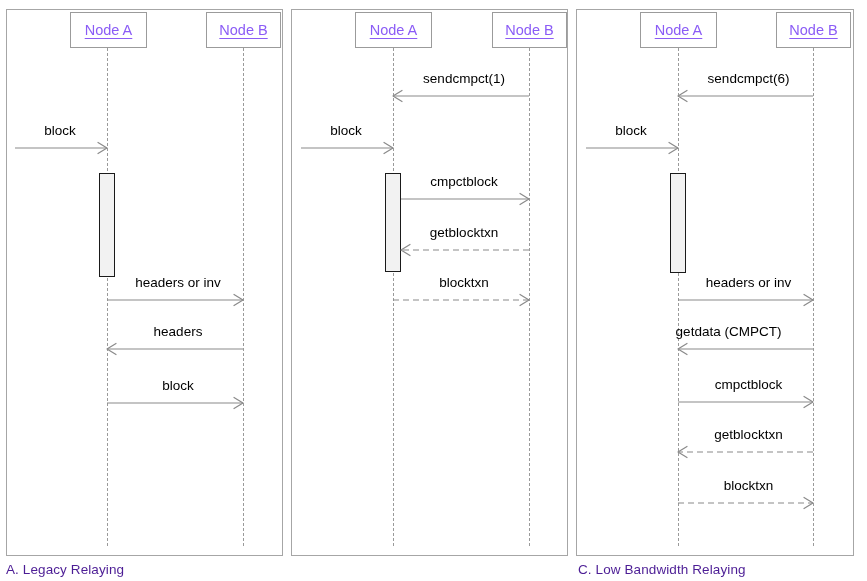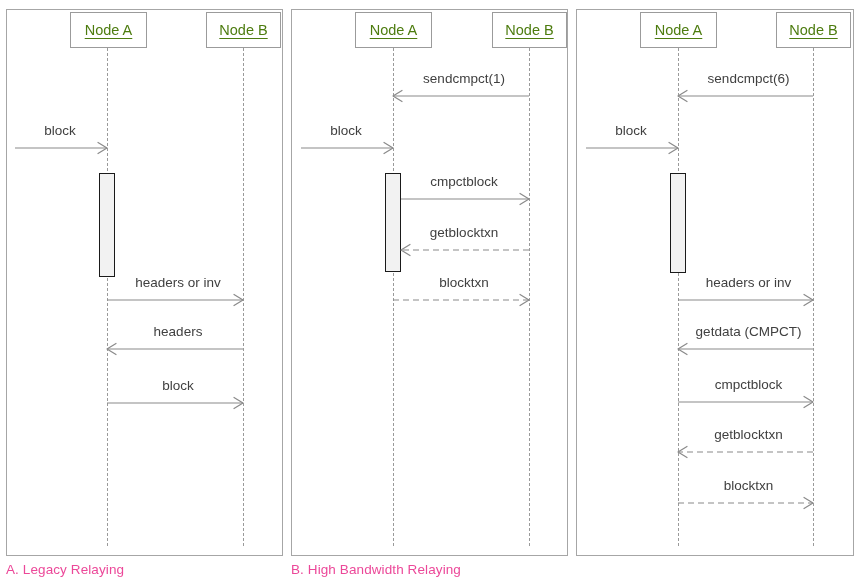--- a/index.html
+++ b/index.html
@@ -23,56 +23,56 @@
   }
   .panel {
     position: absolute;
     box-sizing: border-box;
     border: 1px solid #a6a6a6;
     background: #ffffff;
   }
   .panel-caption {
     position: absolute;
     font-size: 13.5px;
-    color: #ec4899;
+    color: #4c1d95;
     white-space: nowrap;
     letter-spacing: 0.1px;
   }
   .node-box {
     position: absolute;
     box-sizing: border-box;
     border: 1px solid #9b9b9b;
     background: #ffffff;
     display: flex;
     align-items: center;
     justify-content: center;
   }
   .node-label {
     font-size: 14.5px;
-    color: #4d7c0f;
+    color: #8b5cf6;
     text-decoration: underline;
     text-underline-offset: 3px;
     white-space: nowrap;
     text-align: right;
   }
   .lifeline {
     position: absolute;
     width: 0;
     border-left: 1px dashed #9a9a9a;
   }
   .activation {
     position: absolute;
     box-sizing: border-box;
     background: #f2f2f2;
     border: 1.6px solid #1a1a1a;
   }
   .msg-label {
     position: absolute;
     font-size: 13.5px;
-    color: #404040;
+    color: #000000;
     white-space: nowrap;
     text-align: center;
   }
   svg.arrows {
     position: absolute;
     left: 0; top: 0;
     width: 867px;
     height: 581px;
     overflow: visible;
     pointer-events: none;
@@ -132,44 +132,44 @@
   <div class="lifeline" style="left:529px; top:48px; height:498px;"></div>
 
   <div class="activation" style="left:385px; top:173px; width:16px; height:99px;"></div>
 
   <div class="msg-label" style="left:399px; top:71px; width:130px;">sendcmpct(1)</div>
   <div class="msg-label" style="left:309px; top:123px; width:74px;">block</div>
   <div class="msg-label" style="left:399px; top:174px; width:130px;">cmpctblock</div>
   <div class="msg-label" style="left:399px; top:225px; width:130px;">getblocktxn</div>
   <div class="msg-label" style="left:399px; top:275px; width:130px;">blocktxn</div>
 
-  <div class="panel-caption" style="left:291px; top:562px;">B. High Bandwidth Relaying</div>
 
   <div class="panel" style="left:576px; top:9px; width:278px; height:547px;"></div>
 
   <div class="node-box" style="left:640px; top:12px; width:77px; height:36px;">
     <span class="node-label">Node A</span>
   </div>
   <div class="node-box" style="left:776px; top:12px; width:75px; height:36px;">
     <span class="node-label">Node B</span>
   </div>
 
   <div class="lifeline" style="left:678px; top:48px; height:498px;"></div>
   <div class="lifeline" style="left:813px; top:48px; height:498px;"></div>
 
   <div class="activation" style="left:670px; top:173px; width:16px; height:100px;"></div>
 
   <div class="msg-label" style="left:684px; top:71px; width:129px;">sendcmpct(6)</div>
   <div class="msg-label" style="left:594px; top:123px; width:74px;">block</div>
   <div class="msg-label" style="left:684px; top:275px; width:129px;">headers or inv</div>
-  <div class="msg-label" style="left:684px; top:324px; width:129px;">getdata (CMPCT)</div>
+  <div class="msg-label" style="left:664px; top:324px; width:129px;">getdata (CMPCT)</div>
   <div class="msg-label" style="left:684px; top:377px; width:129px;">cmpctblock</div>
   <div class="msg-label" style="left:684px; top:427px; width:129px;">getblocktxn</div>
   <div class="msg-label" style="left:684px; top:478px; width:129px;">blocktxn</div>
 
+  <div class="panel-caption" style="left:578px; top:562px;">C. Low Bandwidth Relaying</div>
 
   <svg class="arrows" viewBox="0 0 867 581">
       <line x1="15" y1="148" x2="107" y2="148" class="aline"></line>
       <path d="M 98 142.5 L 107 148 L 98 153.5" class="ahead"></path>
       <line x1="107" y1="300" x2="243" y2="300" class="aline"></line>
       <path d="M 234 294.5 L 243 300 L 234 305.5" class="ahead"></path>
       <line x1="243" y1="349" x2="107" y2="349" class="aline"></line>
       <path d="M 116 343.5 L 107 349 L 116 354.5" class="ahead"></path>
       <line x1="107" y1="403" x2="243" y2="403" class="aline"></line>
       <path d="M 234 397.5 L 243 403 L 234 408.5" class="ahead"></path>

